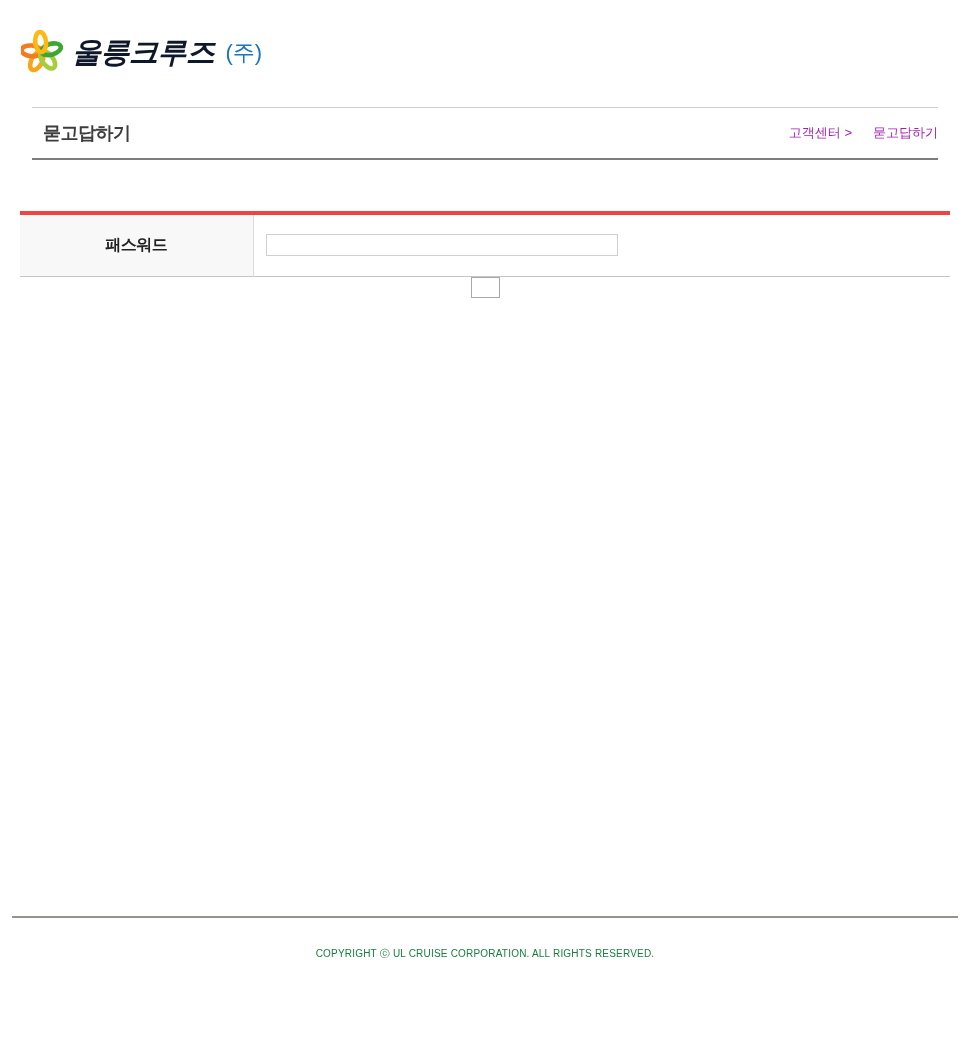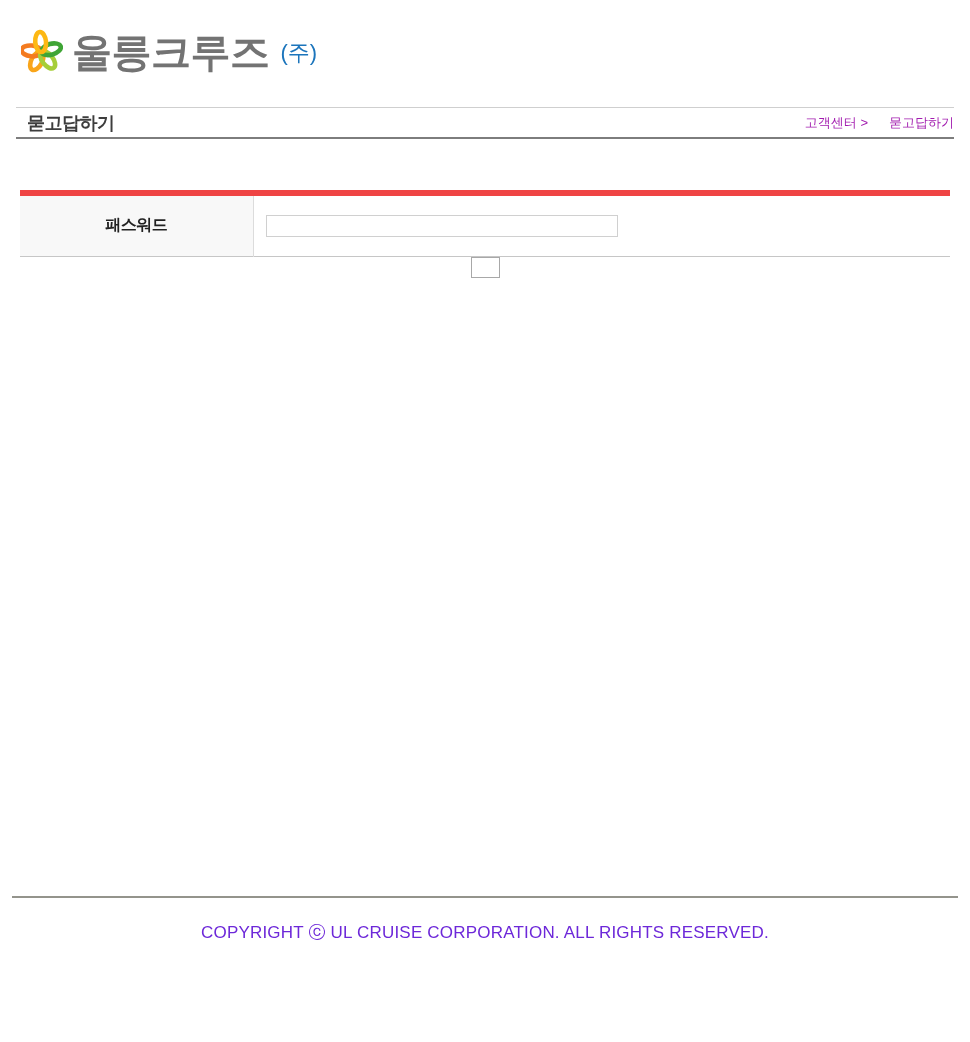--- a/index.html
+++ b/index.html
@@ -10,49 +10,49 @@
     font-family: "Liberation Sans", sans-serif;
     overflow: hidden;
   }
   .page { width: 970px; height: 1042px; position: relative; }
 
   
   .header { height: 107px; padding: 29px 0 0 21px; }
   .logo { display: inline-flex; align-items: center; gap: 9px; text-decoration: none; cursor: pointer; }
   .logo-icon { display: block; }
   .logo-text {
-    font-size: 40px; font-weight: 800; letter-spacing: -0.5px;
-    color: #737373; line-height: 1;
+    font-size: 29px; font-weight: 800; letter-spacing: -0.5px;
+    color: #0f172a; line-height: 1; font-style: italic;
   }
   .logo-suffix {
     font-size: 22px; font-weight: 400; color: #1c75bc;
     margin-left: 2px; line-height: 1; position: relative; top: 1px;
   }
 
   
   .title-bar {
-    margin: 0 16px; height: 32px;
+    margin: 0 32px; height: 53px;
     border-top: 1px solid #cfcfcf;
     border-bottom: 2px solid #7d7d7d;
     display: flex; justify-content: space-between; align-items: center;
     padding-left: 11px;
   }
   .page-title {
     margin: 0; font-size: 18px; font-weight: bold; color: #3d3d3d;
     letter-spacing: -0.5px;
   }
   .breadcrumb { font-size: 13px; color: #a21caf; white-space: nowrap; }
   .breadcrumb .crumb-parent { margin-right: 21px; cursor: pointer; }
 
   
   .form-table {
     margin: 51px 20px 0 20px;
     width: 930px;
     border-collapse: collapse;
-    border-top: 6px solid #ef4444;
+    border-top: 4px solid #ef4444;
     border-bottom: 1px solid #c6c6c6;
   }
   .form-table th {
     width: 233px; height: 63px;
     background: #f8f8f8;
     border-right: 1px solid #dcdcdc;
     font-size: 16px; font-weight: bold; color: #222222;
     text-align: center; letter-spacing: -0.5px;
   }
   .form-table td { padding-left: 12px; background: #ffffff; }
@@ -75,22 +75,22 @@
     vertical-align: top;
   }
 
   
   .footer {
     margin: 617px 12px 0 12px;
     border-top: 2px solid #94948c;
     text-align: center;
   }
   .copyright {
-    margin: 23px 0 0 0;
-    font-size: 17px; color: #6d28d9; letter-spacing: 0.2px;
+    margin: 29px 0 0 0;
+    font-size: 10px; color: #15803d; letter-spacing: 0.2px;
   }
 </style>
 </head>
 <body>
 
 <div class="page">
 
   <header class="header">
     <a class="logo">
       <svg class="logo-icon" width="42" height="46" viewBox="0 0 42 46">

